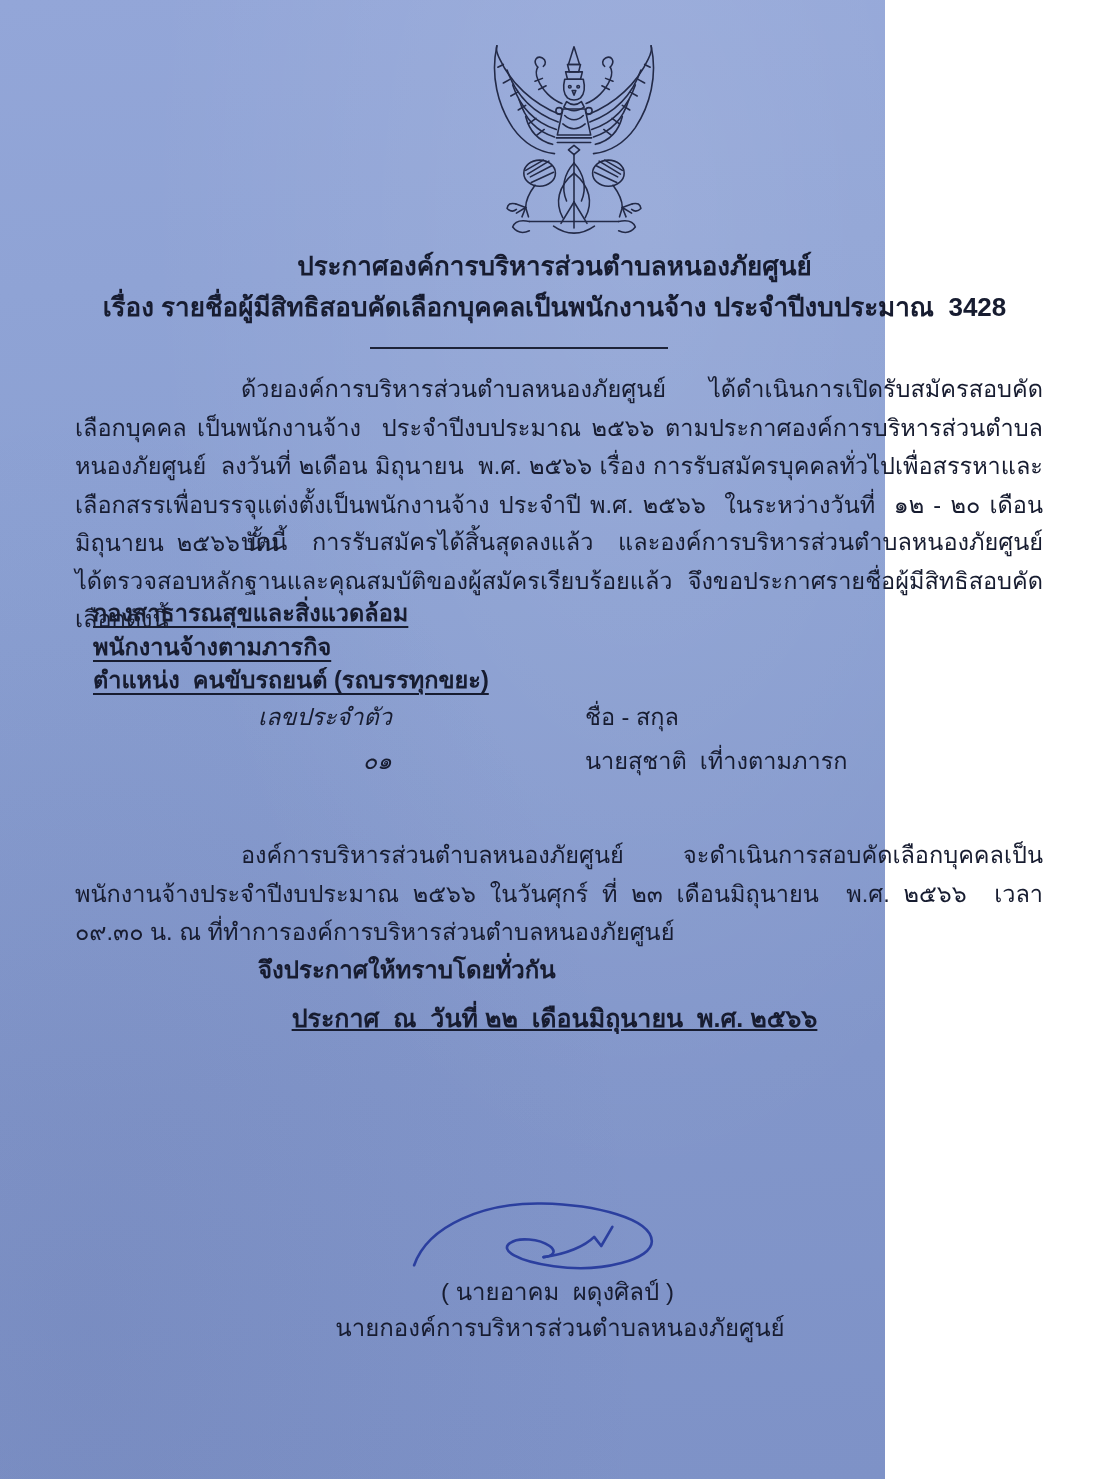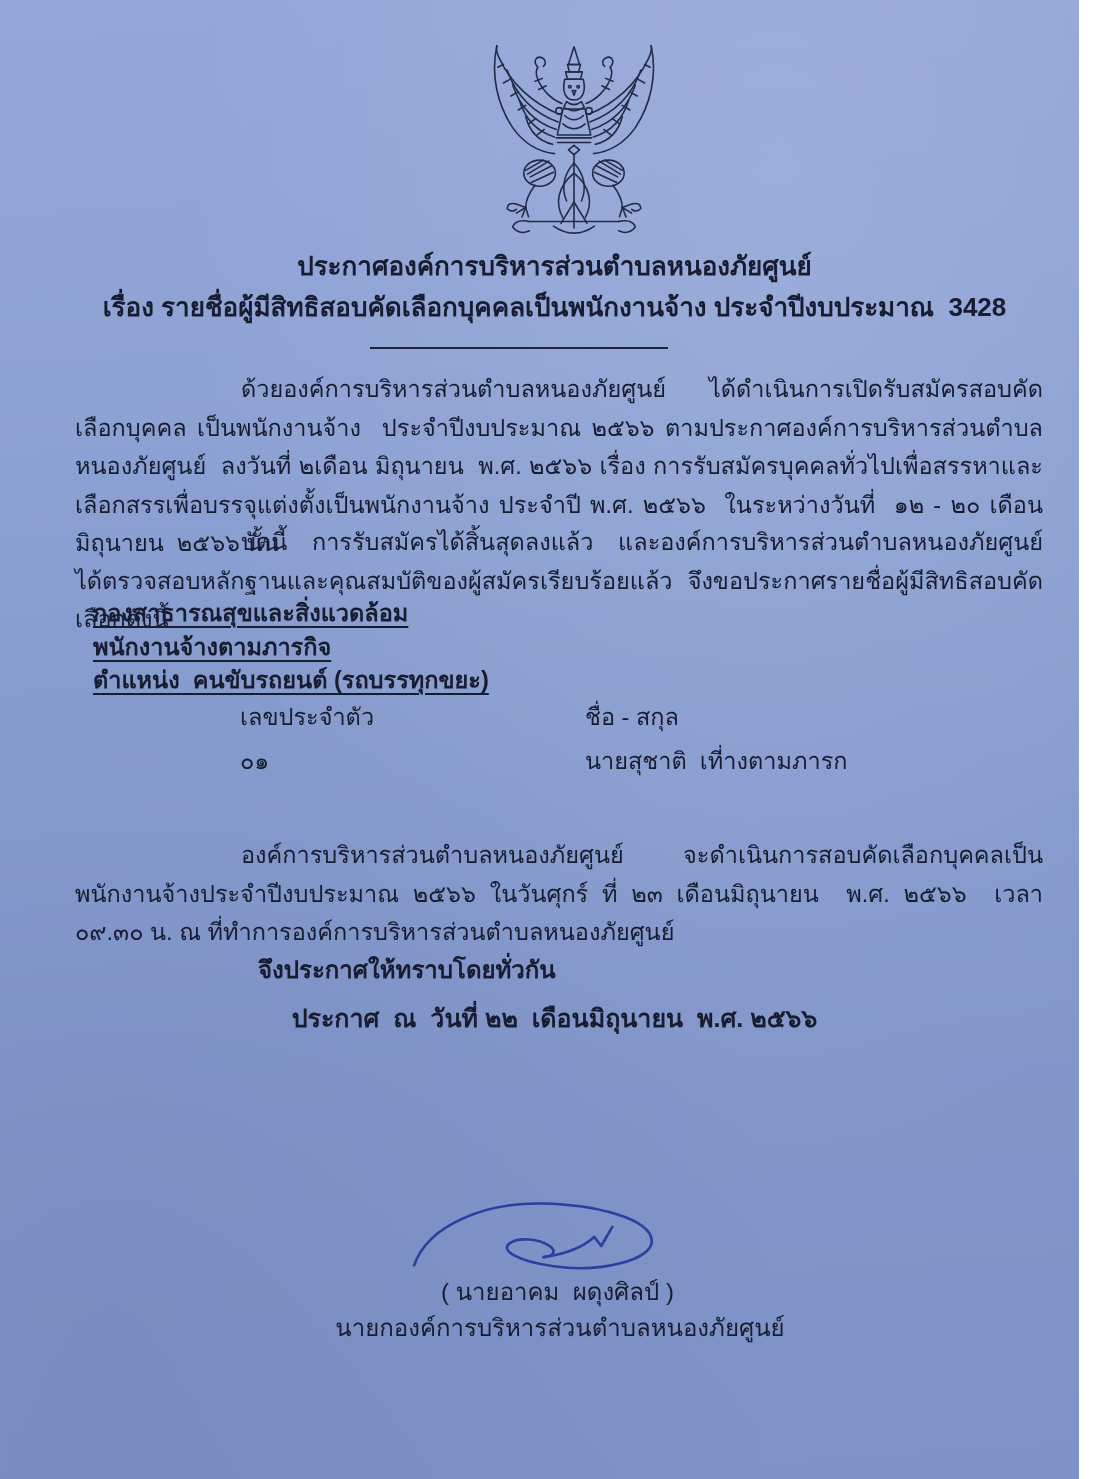--- a/index.html
+++ b/index.html
@@ -1,21 +1,21 @@
 <!DOCTYPE html>
 <html><head>
 <meta charset="utf-8">
 <style>
   html,body{margin:0;padding:0;}
   body{
     width:1109px;height:1479px;overflow:hidden;
     font-family:"Liberation Sans","DejaVu Sans",sans-serif;
   }
   .paper{
-    position:relative;width:1079px;height:1479px;
+    position:relative;width:885px;height:1479px;
     background:
       radial-gradient(ellipse at 72% 14%, rgba(255,255,255,0.10), rgba(255,255,255,0) 55%),
       radial-gradient(ellipse at 10% 90%, rgba(40,55,110,0.08), rgba(40,55,110,0) 50%),
       linear-gradient(176deg,#93a6d8 0%,#8ba0d2 38%,#8296ca 72%,#7e92c7 100%);
     color:#171c30;
   }
   .txt{white-space:pre-wrap;}
   .emblem{position:absolute;top:44px;left:481px;width:186px;height:197px;}
   .titles{
     position:absolute;top:246px;left:0;width:1109px;text-align:center;
@@ -33,26 +33,26 @@
     position:absolute;left:93px;margin:0;
     font-size:23.5px;font-weight:bold;
     text-decoration:underline;text-decoration-thickness:2px;text-underline-offset:5px;
   }
   .sect1{top:594px;}
   .sect2{top:628px;}
   .sect3{top:661px;}
   .ros{position:absolute;left:0;width:1109px;font-size:23.5px;}
   .ros-head{top:698px;}
   .ros-row{top:742px;}
-  .col-id{position:absolute;left:240px;width:152px;text-align:left;}
+  .col-id{position:absolute;left:240px;width:152px;text-align:right;font-style:italic;}
   .col-name{position:absolute;left:585px;}
   .closing{position:absolute;left:258px;top:950px;margin:0;font-size:24px;font-weight:bold;}
   .announce{
     position:absolute;left:0;top:998px;width:1109px;margin:0;text-align:center;
-    font-size:25px;font-weight:bold;
+    font-size:25px;font-weight:bold;text-decoration:underline;
   }
   .sig-svg{position:absolute;top:1198px;left:402px;width:268px;height:94px;}
   .sig-name{position:absolute;top:1272px;left:0;width:1115px;margin:0;text-align:center;font-size:24px;}
   .sig-title{position:absolute;top:1308px;left:0;width:1120px;margin:0;text-align:center;font-size:24px;}
 </style>
 </head>
 <body>
 
 <div class="paper">
 

